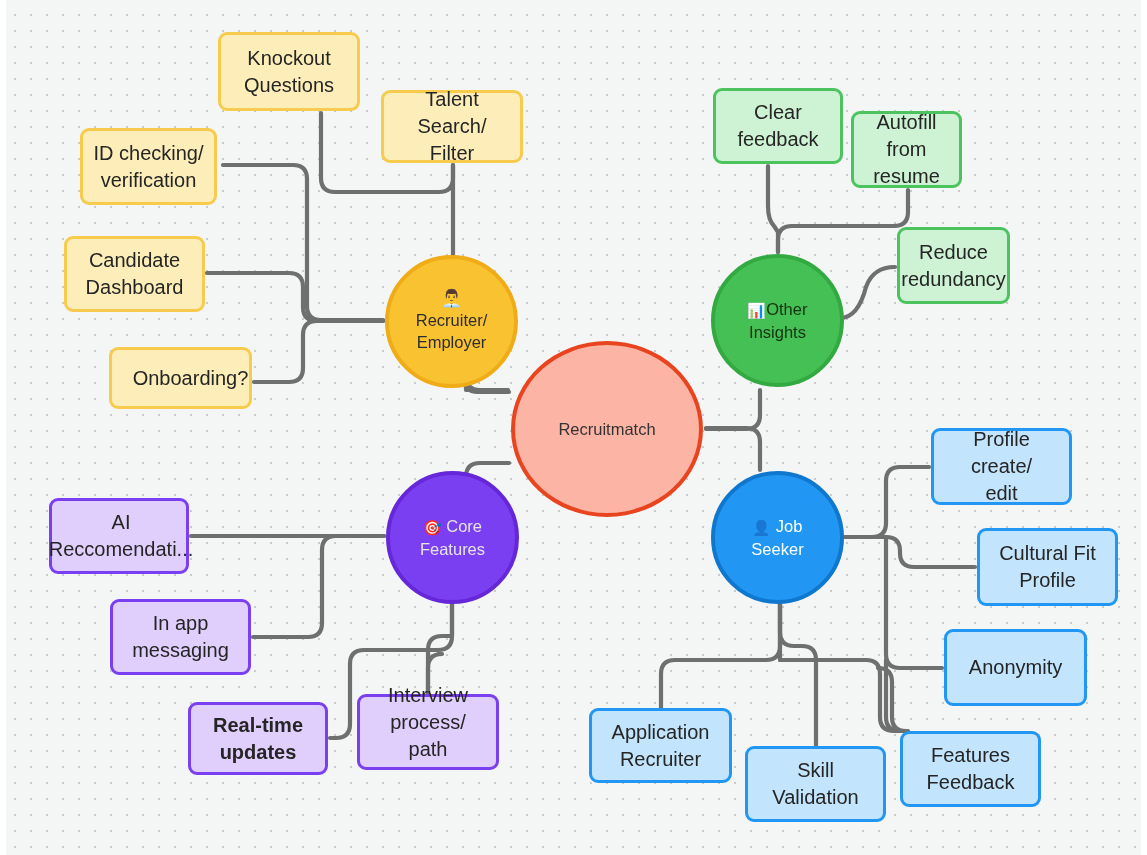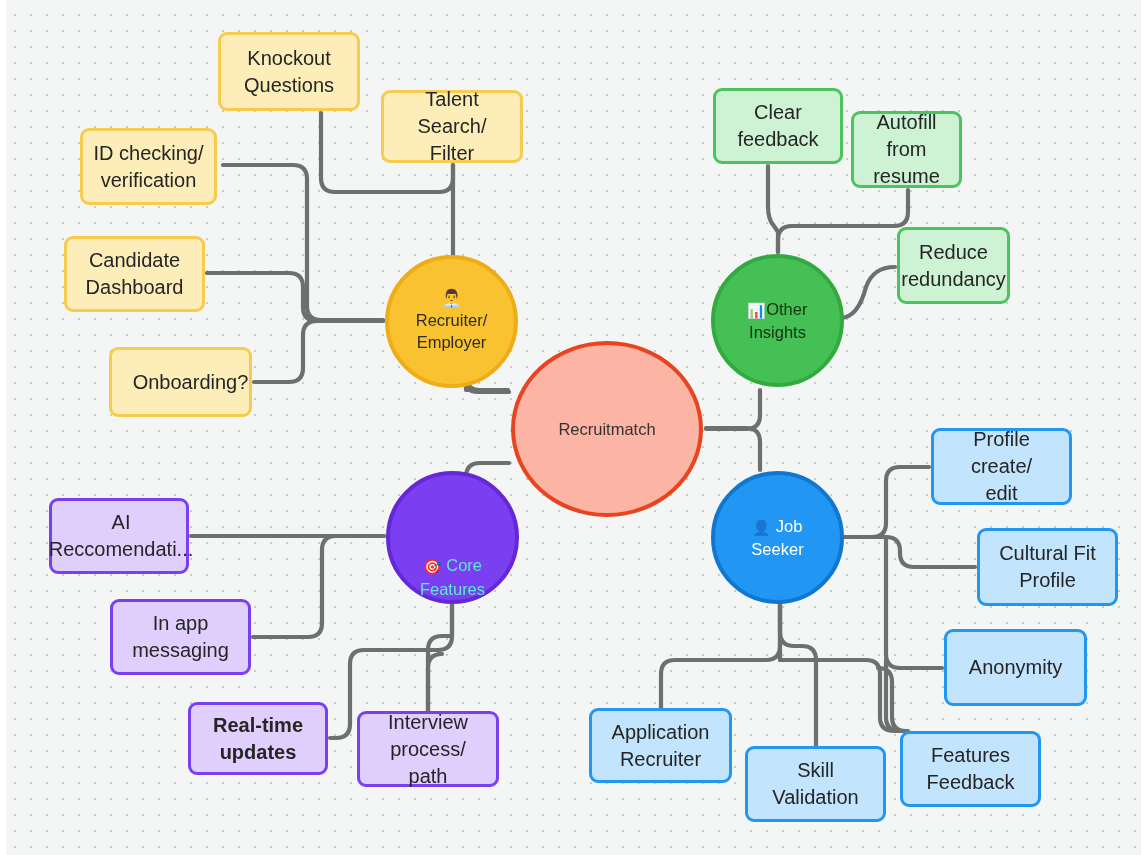--- a/index.html
+++ b/index.html
@@ -85,21 +85,21 @@
   
   .pal-yellow { background: #fdeeb9; border-color: #f6c githubnone; }
   .pal-yellow { background: #fdeeb9; border-color: #f7cb4d; }
   .pal-green  { background: #cdf3d4; border-color: #4cc35e; }
   .pal-purple { background: #e0cffc; border-color: #7b3ff2; }
   .pal-blue   { background: #c2e4fc; border-color: #2196f3; }
 
   .hub-center { background: #fcb4a5; border-color: #e8441f; color: #333333; }
   .hub-yellow { background: #f9c230; border-color: #f0ac16; color: #2c2c2c; }
   .hub-green  { background: #45c055; border-color: #33a942; color: #13320f; }
-  .hub-purple { background: #7b3ff2; border-color: #6527d8; color: #5eead4; justify-content: flex-end; }
+  .hub-purple { background: #7b3ff2; border-color: #6527d8; color: #e5e5e5; }
   .hub-blue   { background: #2196f3; border-color: #1077cf; color: #ffffff; }
 </style>
 </head>
 <body>
 
 <div id="canvas">
 
   <svg id="edges" viewBox="0 0 1147 855" xmlns="http://www.w3.org/2000/svg">
     <g fill="none" stroke="#6e7070" stroke-width="4.2" stroke-linecap="round" stroke-linejoin="round">
 
@@ -199,21 +199,21 @@
     </span>
   </div>
 
   <div class="node leaf pal-yellow" style="left:64px; top:236px; width:141px; height:76px;">
     <span>
       <span>Candidate</span><br>
       <span>Dashboard</span>
     </span>
   </div>
 
-  <div class="node leaf pal-yellow" style="left:109px; top:347px; width:143px; height:70px;padding-left:28px;">
+  <div class="node leaf pal-yellow" style="left:109px; top:347px; width:143px; height:62px;padding-left:28px;">
     <span>Onboarding?</span>
   </div>
 
   <div class="node leaf pal-green" style="left:713px; top:88px; width:130px; height:76px;align-items:center;">
     <span>
       <span>Clear</span><br>
       <span>feedback</span>
     </span>
   </div>
 
@@ -245,21 +245,21 @@
     </span>
   </div>
 
   <div class="node leaf pal-purple" style="left:188px; top:702px; width:140px; height:73px;font-weight:bold;">
     <span>
       <span>Real-time</span><br>
       <span>updates</span>
     </span>
   </div>
 
-  <div class="node leaf pal-purple" style="left:357px; top:711px; width:142px; height:76px;">
+  <div class="node leaf pal-purple" style="left:357px; top:694px; width:142px; height:76px;align-items:flex-end;">
     <span>
       <span>Interview</span><br>
       <span>process/ path</span>
     </span>
   </div>
 
   <div class="node leaf pal-blue" style="left:931px; top:428px; width:141px; height:77px;">
     <span>
       <span>Profile create/</span><br>
       <span>edit</span>

